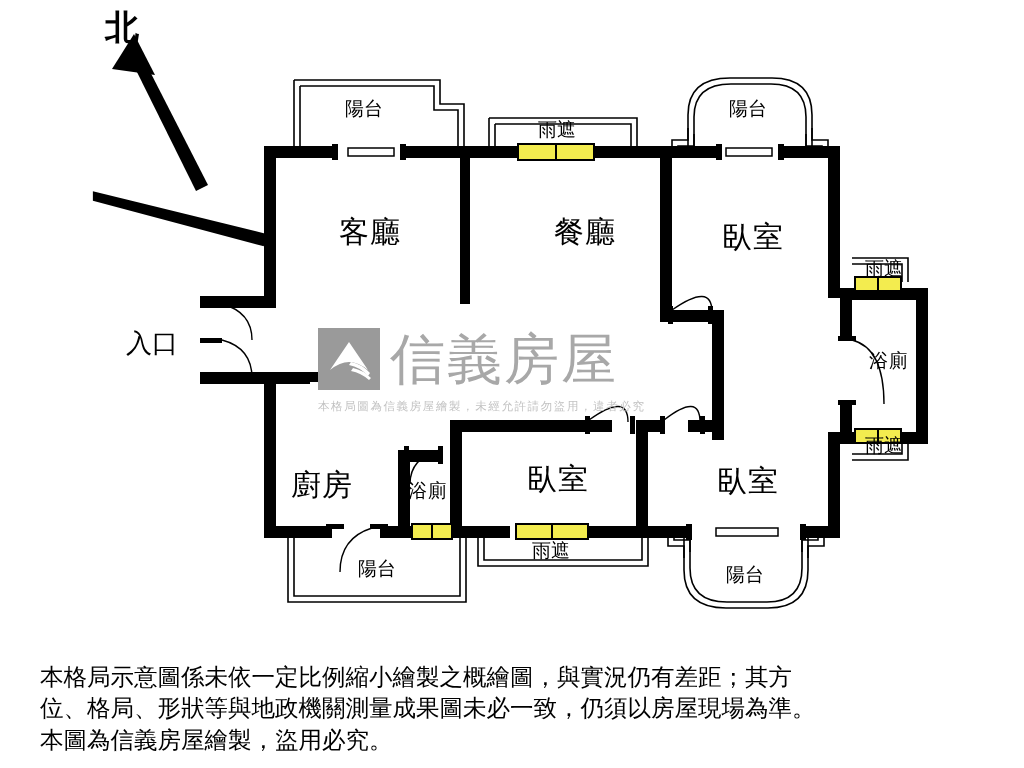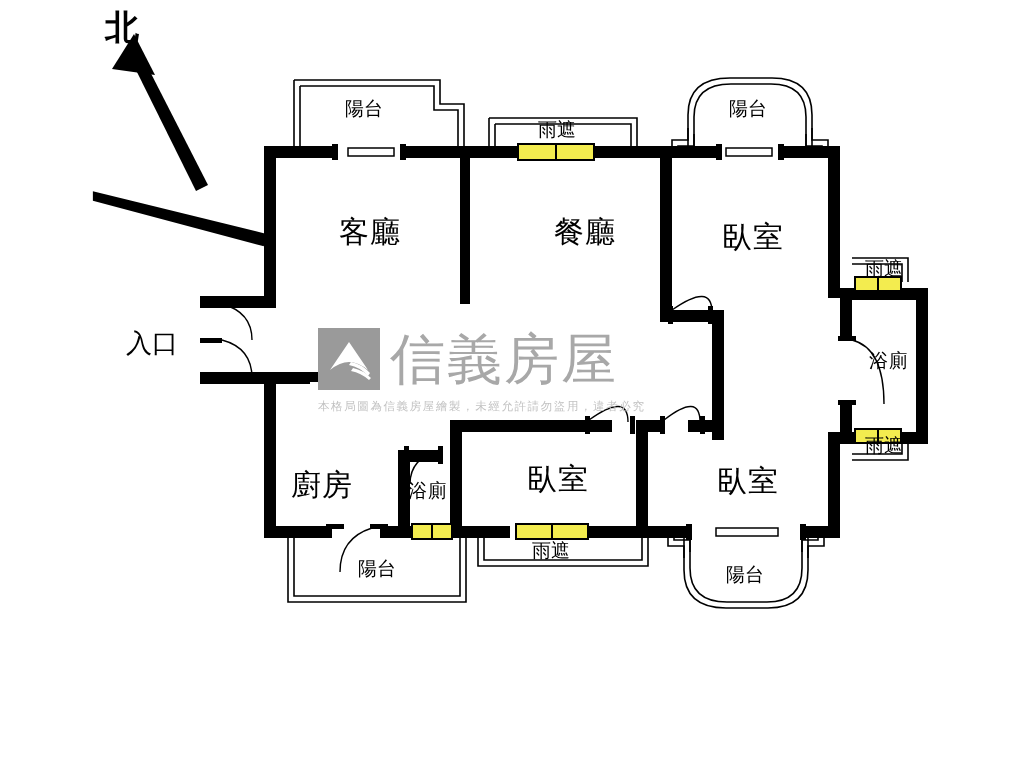--- a/index.html
+++ b/index.html
@@ -367,14 +367,19 @@
           <path d="M 31 14 L 50 42 Q 40 34 31 34 Q 22 34 12 42 Z" fill="#ffffff"></path>
           <path d="M 33 34 Q 44 36 52 45 L 50 48 Q 42 39 31 37 Z" fill="#ffffff"></path>
           <path d="M 35 40 Q 45 42 53 50 L 51 52 Q 43 45 33 43 Z" fill="#ffffff"></path>
         </svg>
       </div>
       <div class="wm-text">信義房屋</div>
     </div>
     <div class="wm-sub">本格局圖為信義房屋繪製，未經允許請勿盜用，違者必究</div>
   </div>
 
+  <div id="disclaimer">
+    <div>本格局示意圖係未依一定比例縮小繪製之概繪圖，與實況仍有差距；其方</div>
+    <div>位、格局、形狀等與地政機關測量成果圖未必一致，仍須以房屋現場為準。</div>
+    <div>本圖為信義房屋繪製，盜用必究。</div>
+  </div>
 
 </div>
 
 </body></html>

